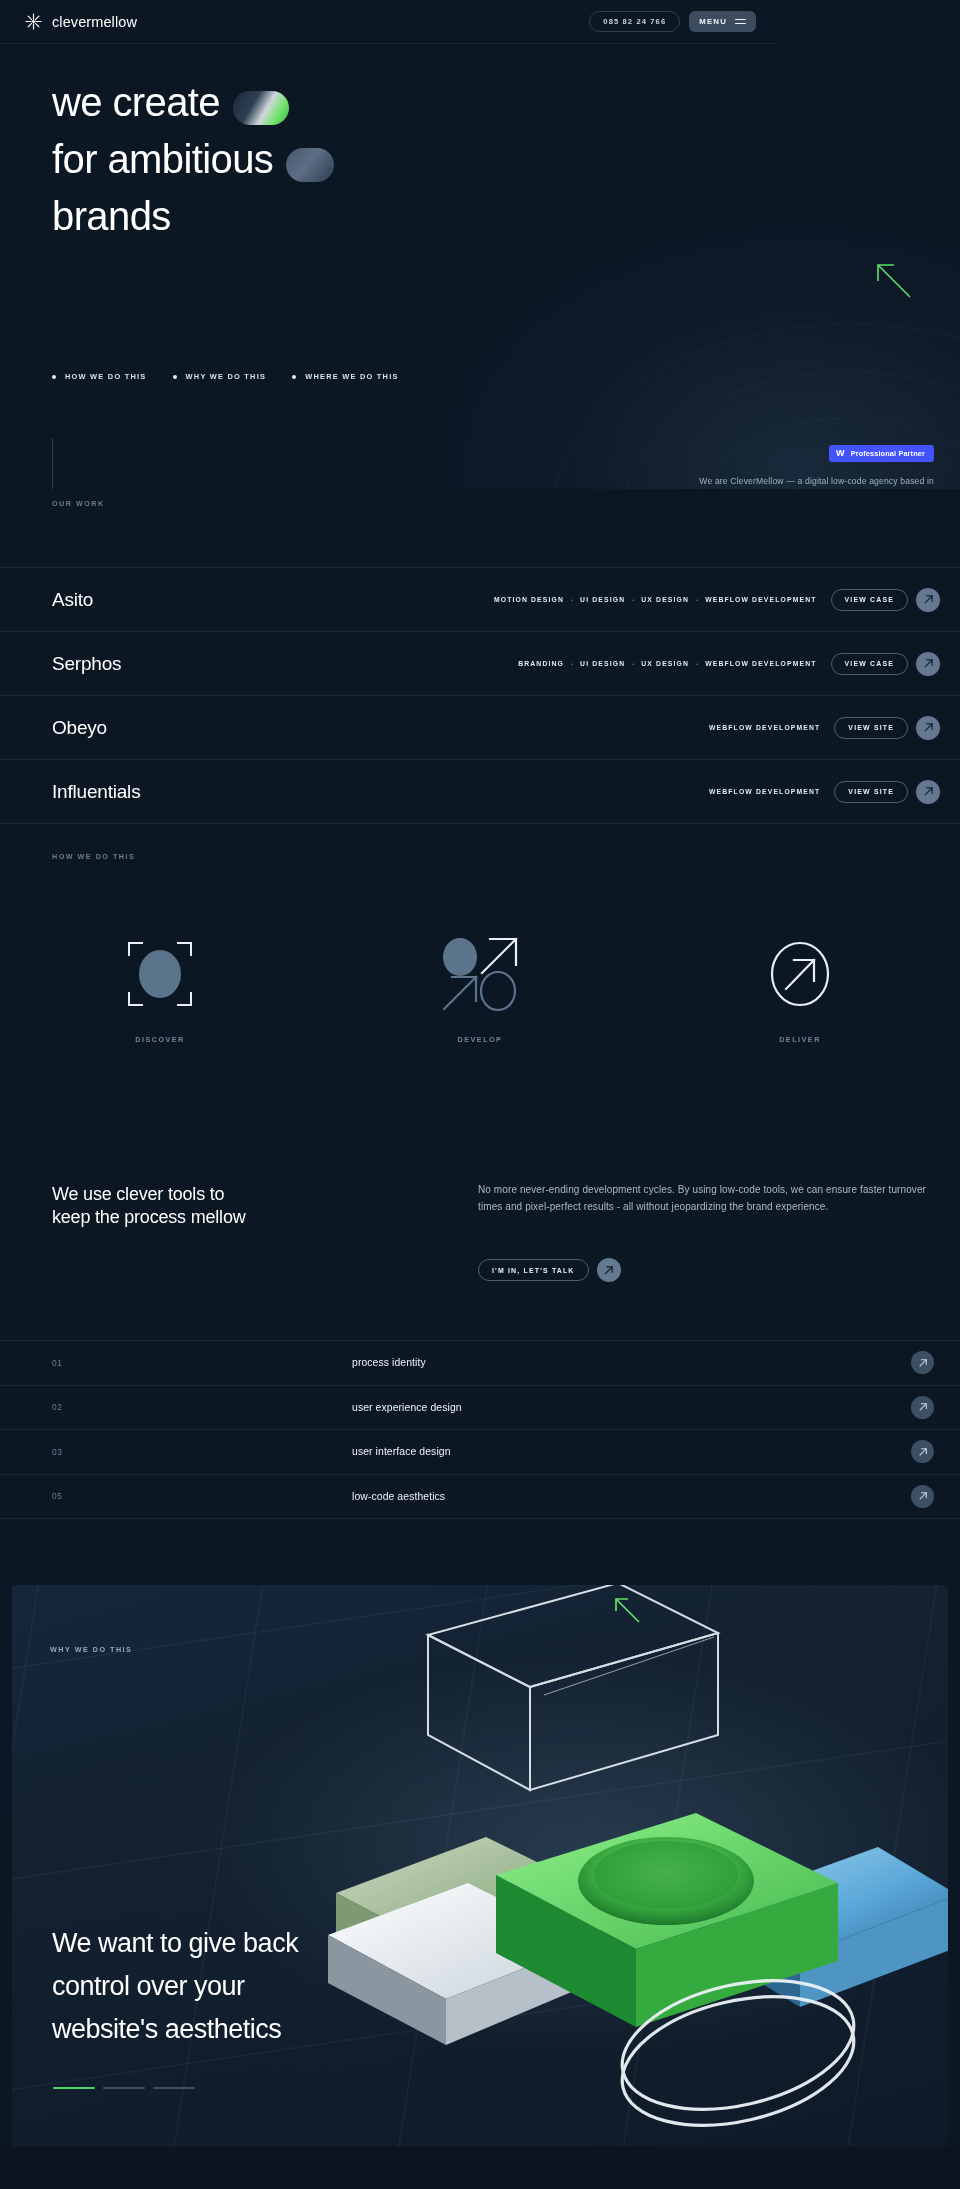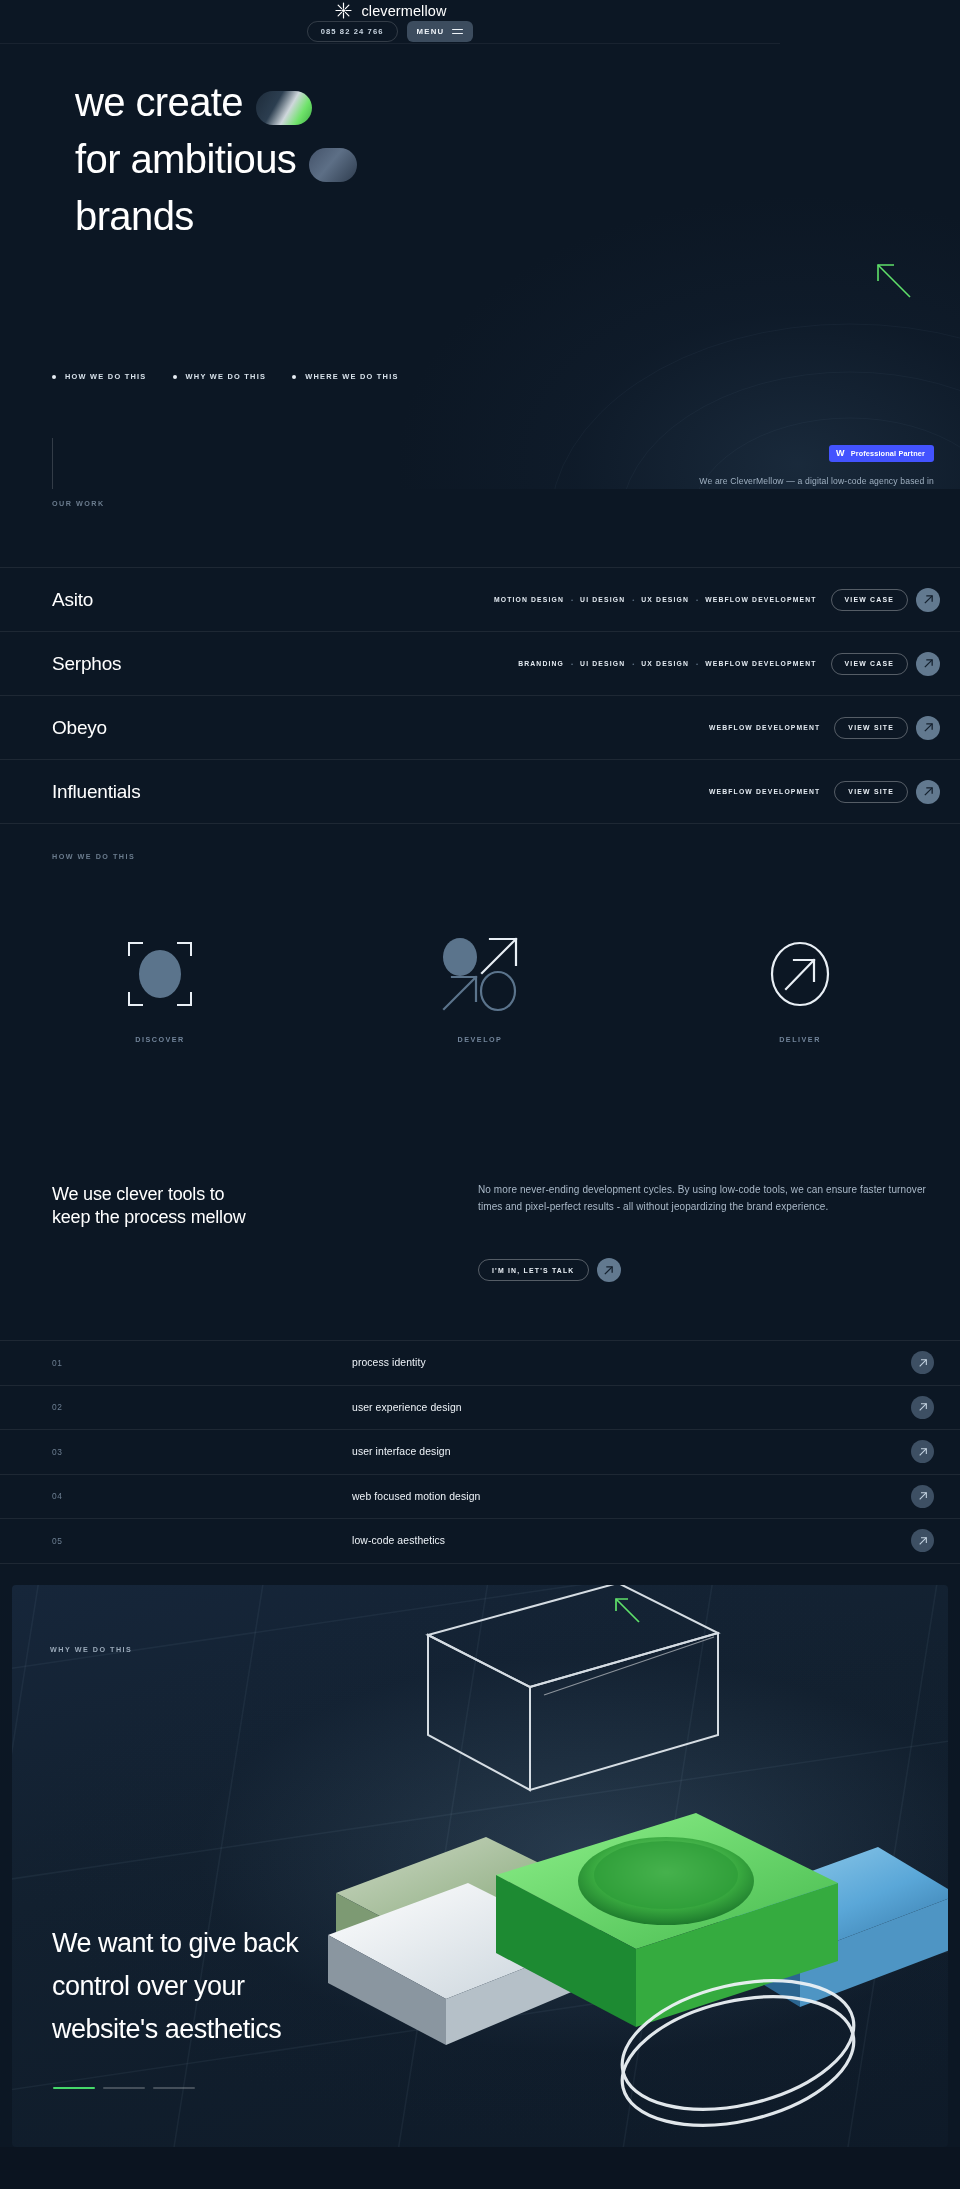--- a/index.html
+++ b/index.html
@@ -11,21 +11,21 @@
     color:#ffffff;
     -webkit-font-smoothing:antialiased;
   }
   .page { width:960px; height:2189px; position:relative; background:#0c1724; }
 
   
   .header{
     position:absolute; top:0; left:0; width:780px; height:44px;
     display:flex; align-items:center; justify-content:space-between;
     padding:1px 24px; border-bottom:1px solid rgba(255,255,255,0.055);
-    background:#0c1724; z-index:50;flex-direction:column;
+    background:#0c1724; z-index:50;
   }
   .brand{ display:flex; align-items:center; gap:9px; }
   .brand-mark{ width:19px; height:19px; position:relative; flex:none; }
   .brand-name{ font-size:14.5px; letter-spacing:.1px; color:#fff; font-weight:400; }
   .header-right{ display:flex; align-items:center; gap:9px; }
   .phone-pill{
     border:1px solid rgba(255,255,255,0.16); border-radius:14px;
     padding:5px 13px 5px 13px; font-size:7.6px; letter-spacing:1.1px;
     color:#c9d5e1; background:transparent; font-weight:700;
   }
@@ -40,21 +40,21 @@
   
   .hero{ position:absolute; top:44px; left:0; width:960px; height:445px; overflow:hidden; }
   .hero-glow{
     position:absolute; right:-180px; top:140px; width:760px; height:560px;
     background:radial-gradient(ellipse at 55% 50%, rgba(56,84,112,0.30) 0%, rgba(30,50,74,0.14) 38%, rgba(12,23,36,0) 68%);
     pointer-events:none;
   }
   .hero-rings{ position:absolute; right:-70px; top:270px; width:620px; height:420px; pointer-events:none; opacity:.5; }
   .hero-h1{
     position:absolute; left:52px; top:30px; width:620px;
-    font-size:40px; line-height:57px; font-weight:400; letter-spacing:-0.6px; color:#fff;margin-left:23px;
+    font-size:40px; line-height:57px; font-weight:400; letter-spacing:-0.6px; color:#fff;
   }
   .hero-h1 .ln{ display:block; white-space:nowrap; }
   .pill-img{
     display:inline-block; vertical-align:-9px; width:56px; height:34px;
     border-radius:17px; margin:0 2px; overflow:hidden; position:relative;
   }
   .pill-a{ background:linear-gradient(120deg,#1d2b3a 0%,#2c3e50 36%,#cfd7dc 58%,#6fe36a 78%,#3fae45 100%); }
   .pill-b{ width:62px; background:linear-gradient(115deg,#3c4d5c 0%,#7fc4e8 22%,#13202c 52%,#49e04a 82%,#1f8f30 100%); }
   .pill-c{ width:48px; background:linear-gradient(130deg,#44536a 0%,#5d6f86 45%,#2e3c4e 100%); }
 
@@ -445,32 +445,20 @@
       <div class="srv-arrow">
         <svg width="10" height="10" viewBox="0 0 12 12">
             <g stroke="#c3d2e0" stroke-width="1.3" fill="none">
               <line x1="2" y1="10" x2="10" y2="2"></line>
               <polyline points="3.6,2 10,2 10,8.4"></polyline>
             </g>
           </svg>
       </div>
     </div>
 
-    <div class="srv-row">
-      <div class="srv-num">04</div>
-      <div class="srv-title">web focused motion design</div>
-      <div class="srv-arrow">
-        <svg width="10" height="10" viewBox="0 0 12 12">
-            <g stroke="#c3d2e0" stroke-width="1.3" fill="none">
-              <line x1="2" y1="10" x2="10" y2="2"></line>
-              <polyline points="3.6,2 10,2 10,8.4"></polyline>
-            </g>
-          </svg>
-      </div>
-    </div>
 
     <div class="srv-row">
       <div class="srv-num">05</div>
       <div class="srv-title">low-code aesthetics</div>
       <div class="srv-arrow">
         <svg width="10" height="10" viewBox="0 0 12 12">
             <g stroke="#c3d2e0" stroke-width="1.3" fill="none">
               <line x1="2" y1="10" x2="10" y2="2"></line>
               <polyline points="3.6,2 10,2 10,8.4"></polyline>
             </g>

